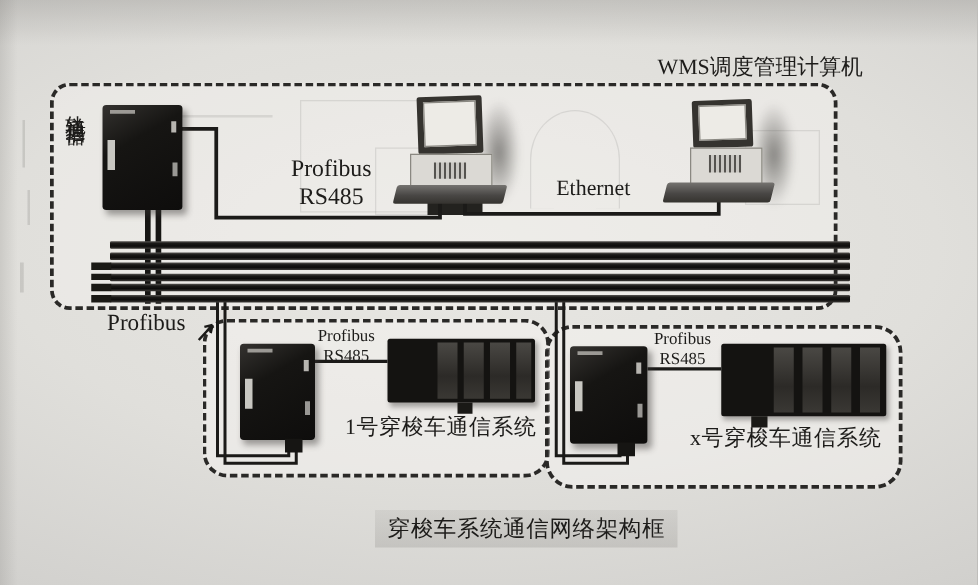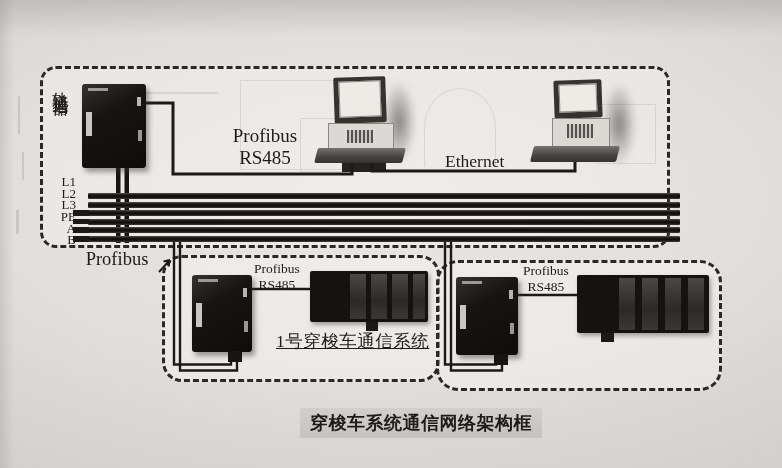--- a/index.html
+++ b/index.html
@@ -24,30 +24,30 @@
   .ghost-arc{border-radius:50% 50% 0 0;border-bottom:none;}
   .ghost-mark{position:absolute;background:rgba(95,93,90,0.18);}
 
   
   .lbl{position:absolute;color:#1d1c1a;}
   .rgv-lbl{left:286px;top:40px;width:138px;font-size:17px;letter-spacing:0.5px;}
   .wms-lbl{left:526px;top:41px;width:190px;font-size:17.5px;}
   .trackcomm-lbl{left:49px;top:79px;height:100px;writing-mode:vertical-rl;text-orientation:upright;
     font-size:16.5px;letter-spacing:2px;}
   .profibus-top{left:222px;top:125px;width:86px;font-size:19px;line-height:22px;text-align:center;}
-  .ethernet-lbl{left:445px;top:151px;width:76px;font-size:17.5px;}
+  .ethernet-lbl{left:445px;top:140px;width:76px;font-size:17.5px;}
   .powerrail-lbl{left:64px;top:249px;width:106px;font-size:18.5px;line-height:21px;text-align:center;}
   .bus-lbl{position:absolute;width:64px;font-size:13.5px;line-height:16px;text-align:center;}
   .bus-lbl-1{left:245px;top:261px;}
   .bus-lbl-2{left:514px;top:263px;}
   .shuttle-name{position:absolute;font-size:17.5px;letter-spacing:0.5px;white-space:nowrap;}
-  .shuttle-name-1{left:276px;top:329px;text-decoration:underline;}
+  .shuttle-name-1{left:276px;top:329px;}
   .shuttle-name-2{left:552px;top:338px;}
   .caption{position:absolute;left:300px;top:408px;width:238px;text-align:center;
-    font-size:18px;font-weight:bold;letter-spacing:0.5px;padding:3px 2px;
+    font-size:18px;font-weight:normal;letter-spacing:0.5px;padding:3px 2px;
     background:linear-gradient(180deg, rgba(112,110,106,0.10), rgba(112,110,106,0.20));}
 
   
   .rail-labels{position:absolute;left:44px;top:176px;width:32px;text-align:right;font-size:13px;z-index:6;}
   .rail-labels span{display:block;height:11.7px;line-height:11.7px;}
 
   
   .rails{position:absolute;left:88px;top:193px;width:592px;z-index:3;}
   .rail-bar{height:6px;margin-bottom:2.6px;border-radius:1px;
     background:linear-gradient(180deg,#555350 0%,#1a1917 30%,#0d0c0b 65%,#3d3b38 100%);}
@@ -134,28 +134,20 @@
     <div class="rail-bar"></div>
     <div class="rail-bar"></div>
     <div class="rail-bar"></div>
     <div class="rail-bar"></div>
   </div>
   <div class="rail-tick" style="left:73px;top:210.2px;"></div>
   <div class="rail-tick" style="left:73px;top:218.8px;"></div>
   <div class="rail-tick" style="left:73px;top:227.4px;"></div>
   <div class="rail-tick" style="left:73px;top:236px;"></div>
 
-  <div class="rail-labels">
-    <span>L1</span>
-    <span>L2</span>
-    <span>L3</span>
-    <span>PE</span>
-    <span>A</span>
-    <span>B</span>
-  </div>
 
   <div class="device" style="left:82px;top:84px;width:64px;height:84px;">
     <div class="tag"></div>
     <div class="strip"></div>
     <div class="led1"></div>
     <div class="led2"></div>
   </div>
 
   <div class="computer" style="left:322px;top:74px;width:80px;height:100px;">
     <div class="smudge"></div>
@@ -202,35 +194,37 @@
   </div>
   <div class="device-stem" style="left:494px;top:354px;width:14px;height:11px;"></div>
   <div class="rack" style="left:577px;top:275px;width:132px;height:58px;">
     <div class="slot" style="left:42px;"></div>
     <div class="slot" style="left:65px;"></div>
     <div class="slot" style="left:88px;"></div>
     <div class="slot" style="left:111px;"></div>
   </div>
   <div class="rack-stub" style="left:601px;top:333px;width:13px;height:9px;"></div>
 
+  <div class="lbl wms-lbl">WMS调度管理计算机</div>
   <div class="lbl trackcomm-lbl">轨道通信器</div>
   <div class="lbl profibus-top">
     <div>Profibus</div>
     <div>RS485</div>
   </div>
   <div class="lbl ethernet-lbl">Ethernet</div>
   <div class="lbl powerrail-lbl">
     <div>Profibus</div>
   </div>
 
   <div class="bus-lbl bus-lbl-1">
     <div>Profibus</div>
     <div>RS485</div>
   </div>
   <div class="bus-lbl bus-lbl-2">
     <div>Profibus</div>
     <div>RS485</div>
   </div>
   <div class="shuttle-name shuttle-name-1">1号穿梭车通信系统</div>
+  <div class="shuttle-name shuttle-name-2">x号穿梭车通信系统</div>
 
   <div class="caption">穿梭车系统通信网络架构框</div>
 
 </div>
 
 </body></html>

